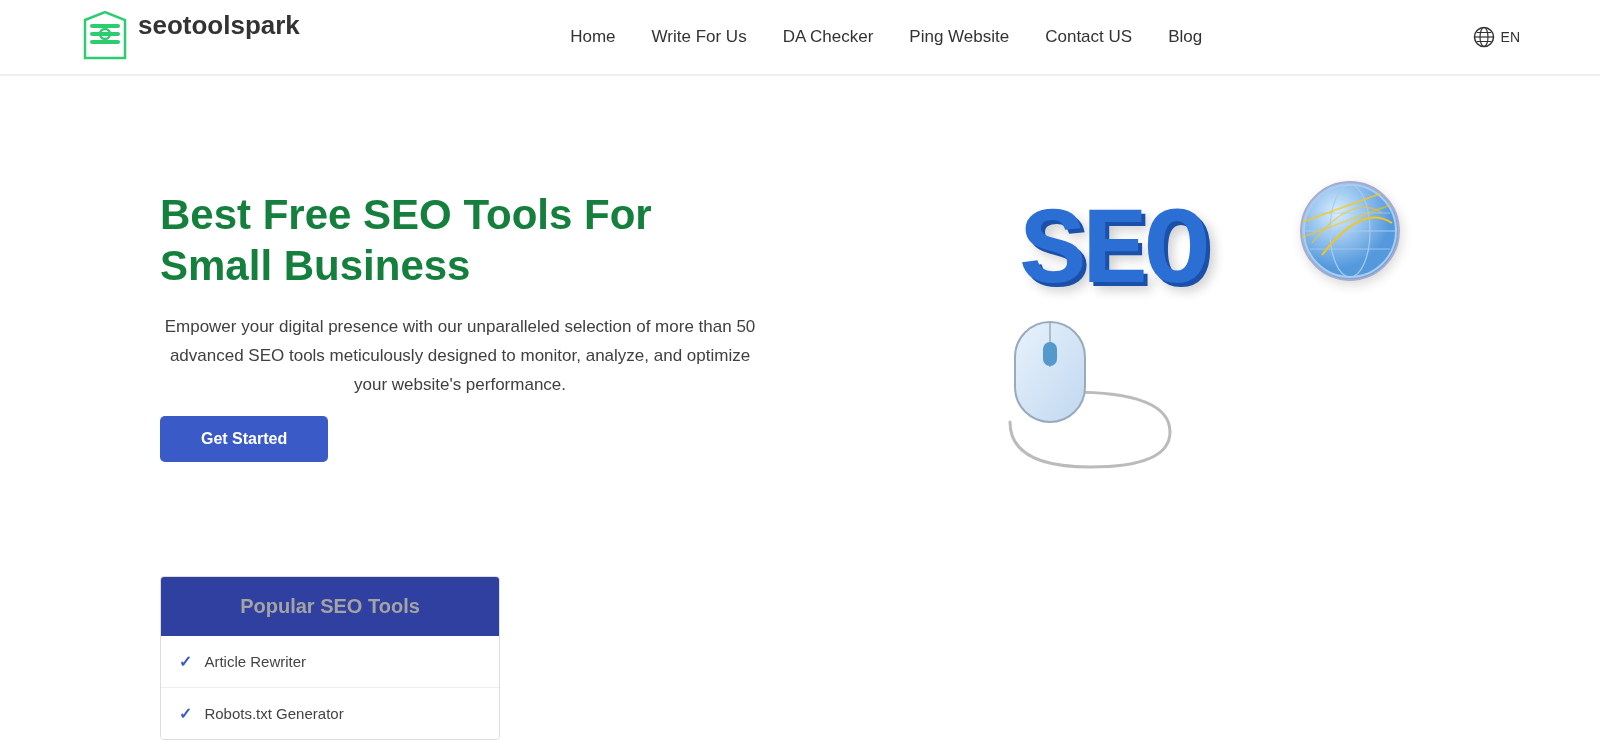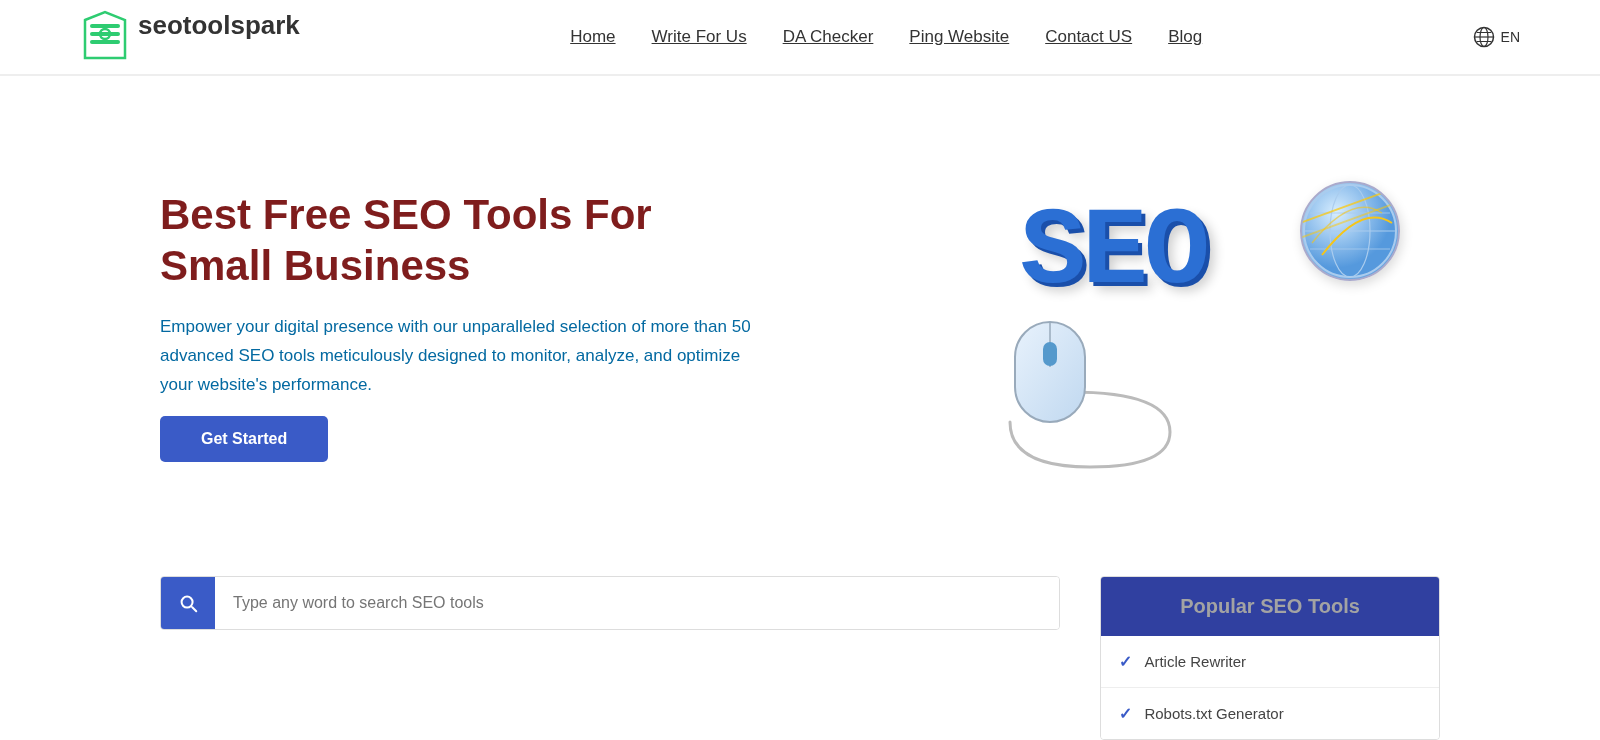--- a/index.html
+++ b/index.html
@@ -30,21 +30,20 @@
       color: #222;
     }
     .logo-text span {
       color: #3a5bc7;
     }
     .nav-links {
       display: flex;
       align-items: flex-start;
       gap: 36px;
       list-style: none;
-      text-decoration: underline;
     }
     .nav-links li a {
       text-decoration: none;
       color: #333;
       font-size: 17px;
       font-weight: 500;
     }
     .nav-lang {
       display: flex;
       align-items: center;
@@ -63,29 +62,30 @@
       padding: 60px 160px 40px 160px;
       min-height: 480px;
       background: #fff;
     }
     .hero-content {
       max-width: 600px;
     }
     .hero-title {
       font-size: 42px;
       font-weight: 800;
-      color: #7f1d1d;
+      color: #15803d;
       line-height: 1.2;
       margin-bottom: 22px;
     }
     .hero-desc {
       font-size: 17px;
-      color: #0369a1;
+      color: #404040;
       line-height: 1.7;
       margin-bottom: 16px;
+      text-align: center;
     }
     .btn-get-started {
       background: #3a5bc7;
       color: #fff;
       border: none;
       padding: 14px 41px;
       font-size: 16px;
       border-radius: 5px;
       cursor: pointer;
       font-weight: 600;
@@ -331,28 +331,20 @@
               <stop offset="100%" stop-color="#c0d8f0"></stop>
             </linearGradient>
           </defs>
         </svg>
       </div>
     </div>
   </div>
 </section>
 
 <section class="search-section">
-  <div class="search-bar-wrap">
-    <button class="search-btn">
-      <svg viewBox="0 0 24 24">
-        <path d="M21 21l-4.35-4.35M17 11A6 6 0 1 1 5 11a6 6 0 0 1 12 0z" stroke="#fff" stroke-width="2.2" stroke-linecap="round" fill="none"></path>
-      </svg>
-    </button>
-    <input class="search-input" type="text" placeholder="Type any word to search SEO tools" style="">
-  </div>
 
   <div class="popular-panel">
     <div class="popular-header">Popular SEO Tools</div>
     <div class="popular-item">
       <span class="check-icon">✓</span>
       <span>Article Rewriter</span>
     </div>
     <div class="popular-item">
       <span class="check-icon">✓</span>
       <span>Robots.txt Generator</span>

